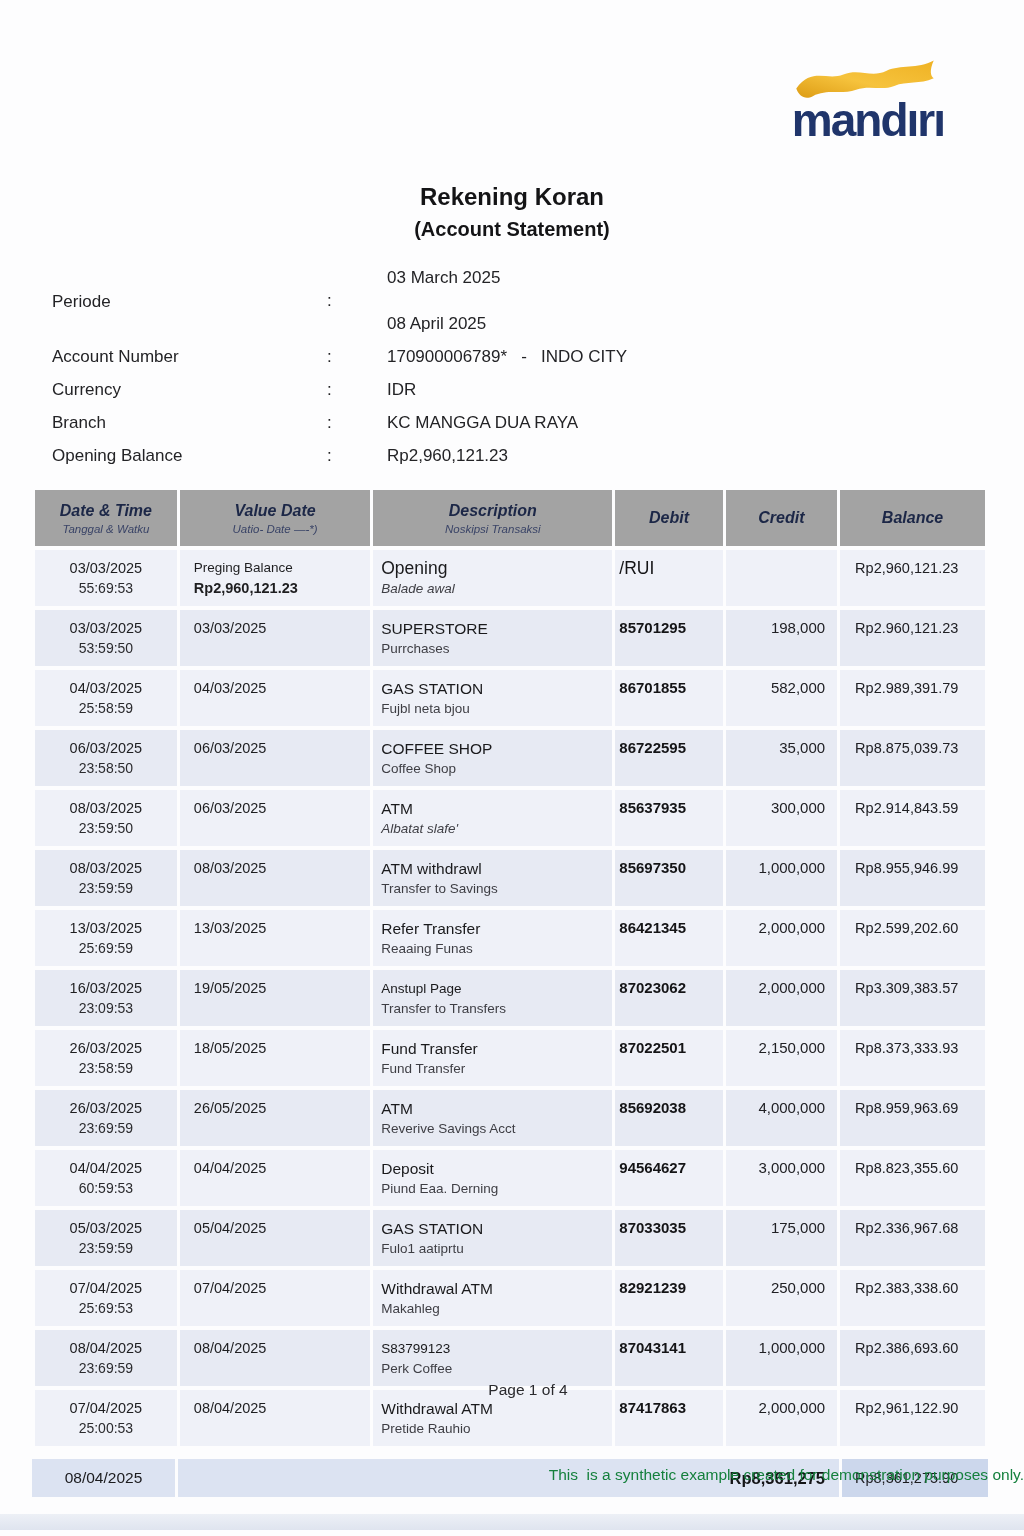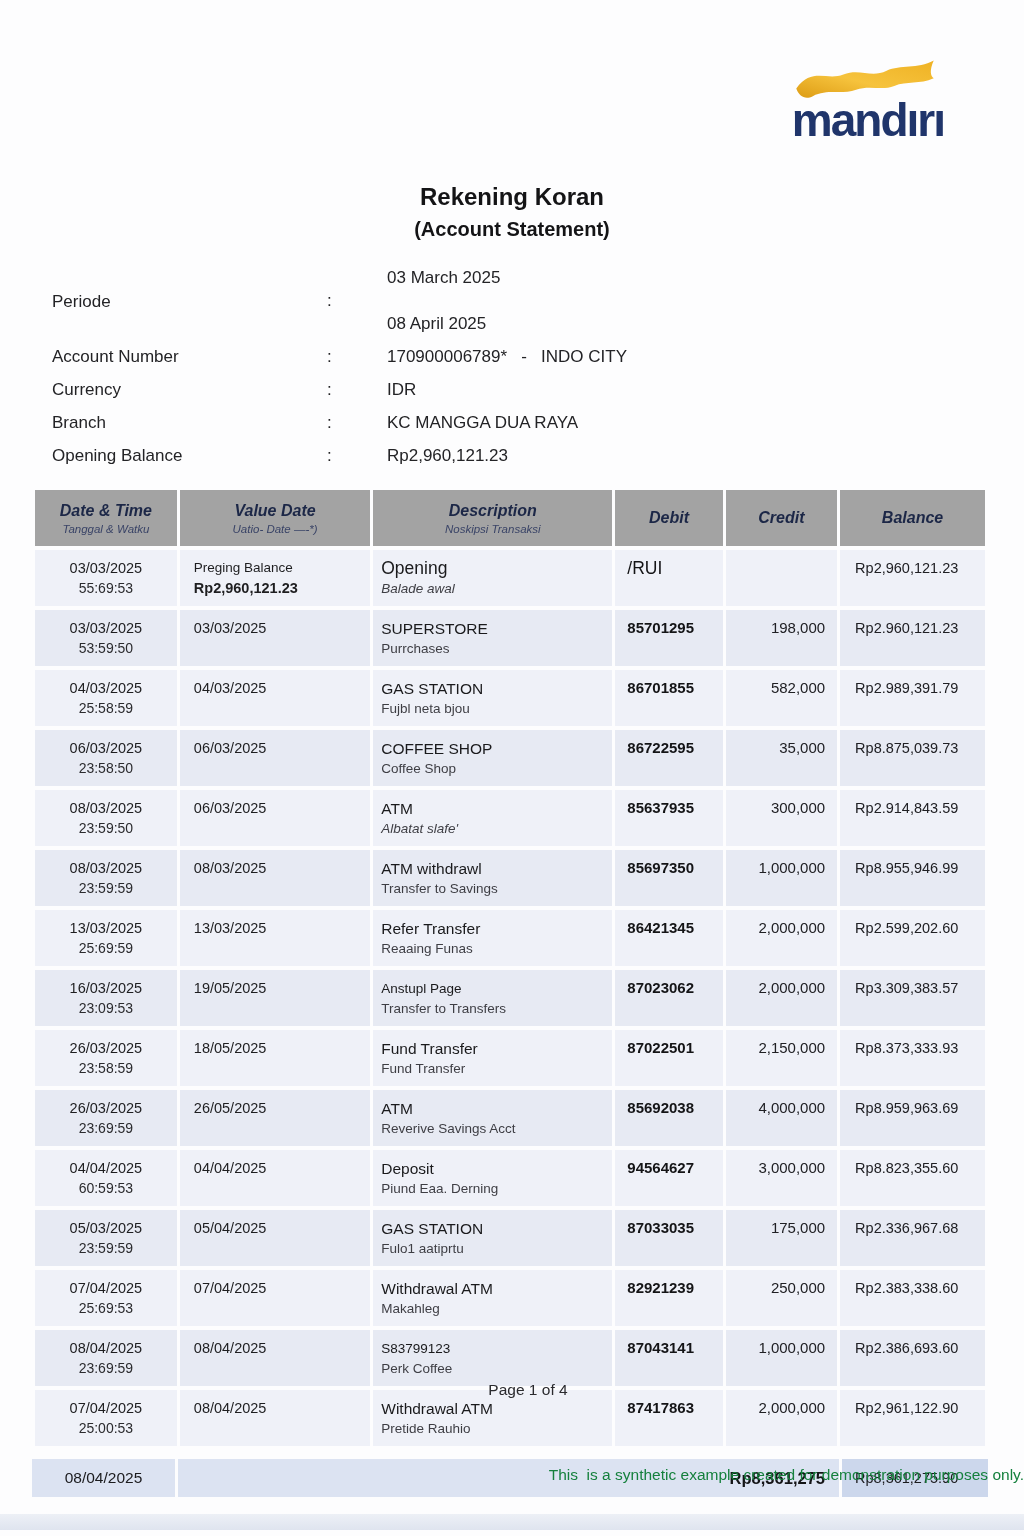--- a/index.html
+++ b/index.html
@@ -51,21 +51,21 @@
   tr.txn:nth-child(even) td { background:#e7eaf3; }
   .c-date { text-align:center; }
   .c-date .l1 { font-size:14.5px; line-height:20px; color:#1e1e20; }
   .c-date .l2 { font-size:14px;   line-height:21px; color:#2b2b2e; }
   .c-vd  { padding-left:14px; }
   .c-vd .l1 { font-size:14.5px; line-height:20px; color:#1e1e20; }
   .c-vd .l2 { font-size:14.5px; line-height:21px; color:#1e1e20; }
   .c-desc { padding-left:8px; }
   .c-desc .l1 { font-size:15.5px; line-height:21px; color:#1a1a1c; }
   .c-desc .l2 { font-size:13.5px; line-height:20px; color:#3e3e44; }
-  .c-debit { padding-left:12px; font-size:15px; font-weight:700; color:#141416; line-height:20px; }
+  .c-debit { padding-left:4px; font-size:15px; font-weight:700; color:#141416; line-height:20px; }
   .c-credit { text-align:right; padding-right:12px; font-size:15px; color:#202024; line-height:20px; }
   .c-bal { padding-left:15px; font-size:14.5px; color:#202024; line-height:20px; }
   
   .sm { font-size:13.5px !important; font-weight:400 !important; }
   .b  { font-weight:700 !important; }
   .lg { font-size:17.5px !important; }
   .it { font-style:italic !important; }
   .nb { font-weight:400 !important; }
 
   

